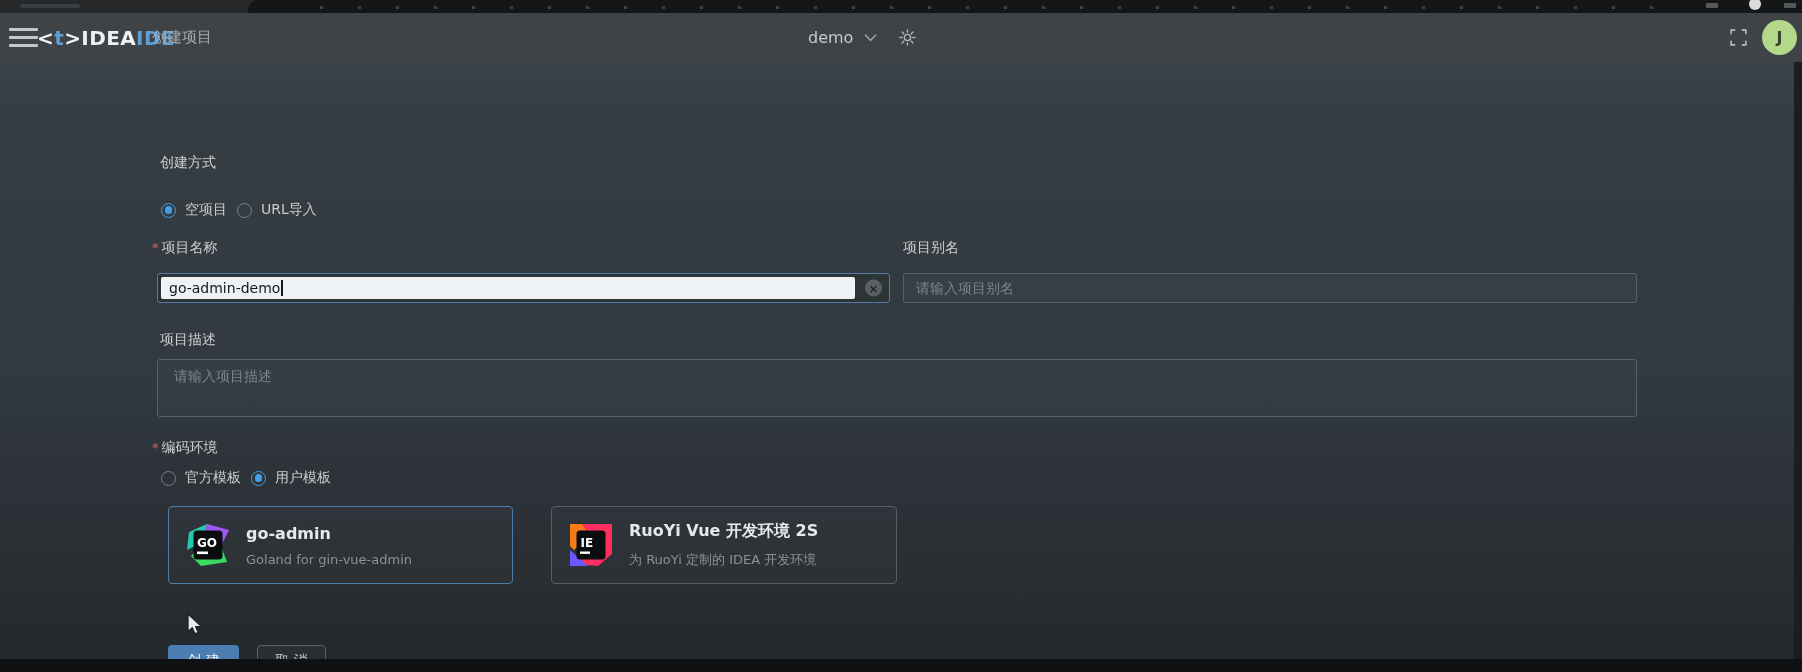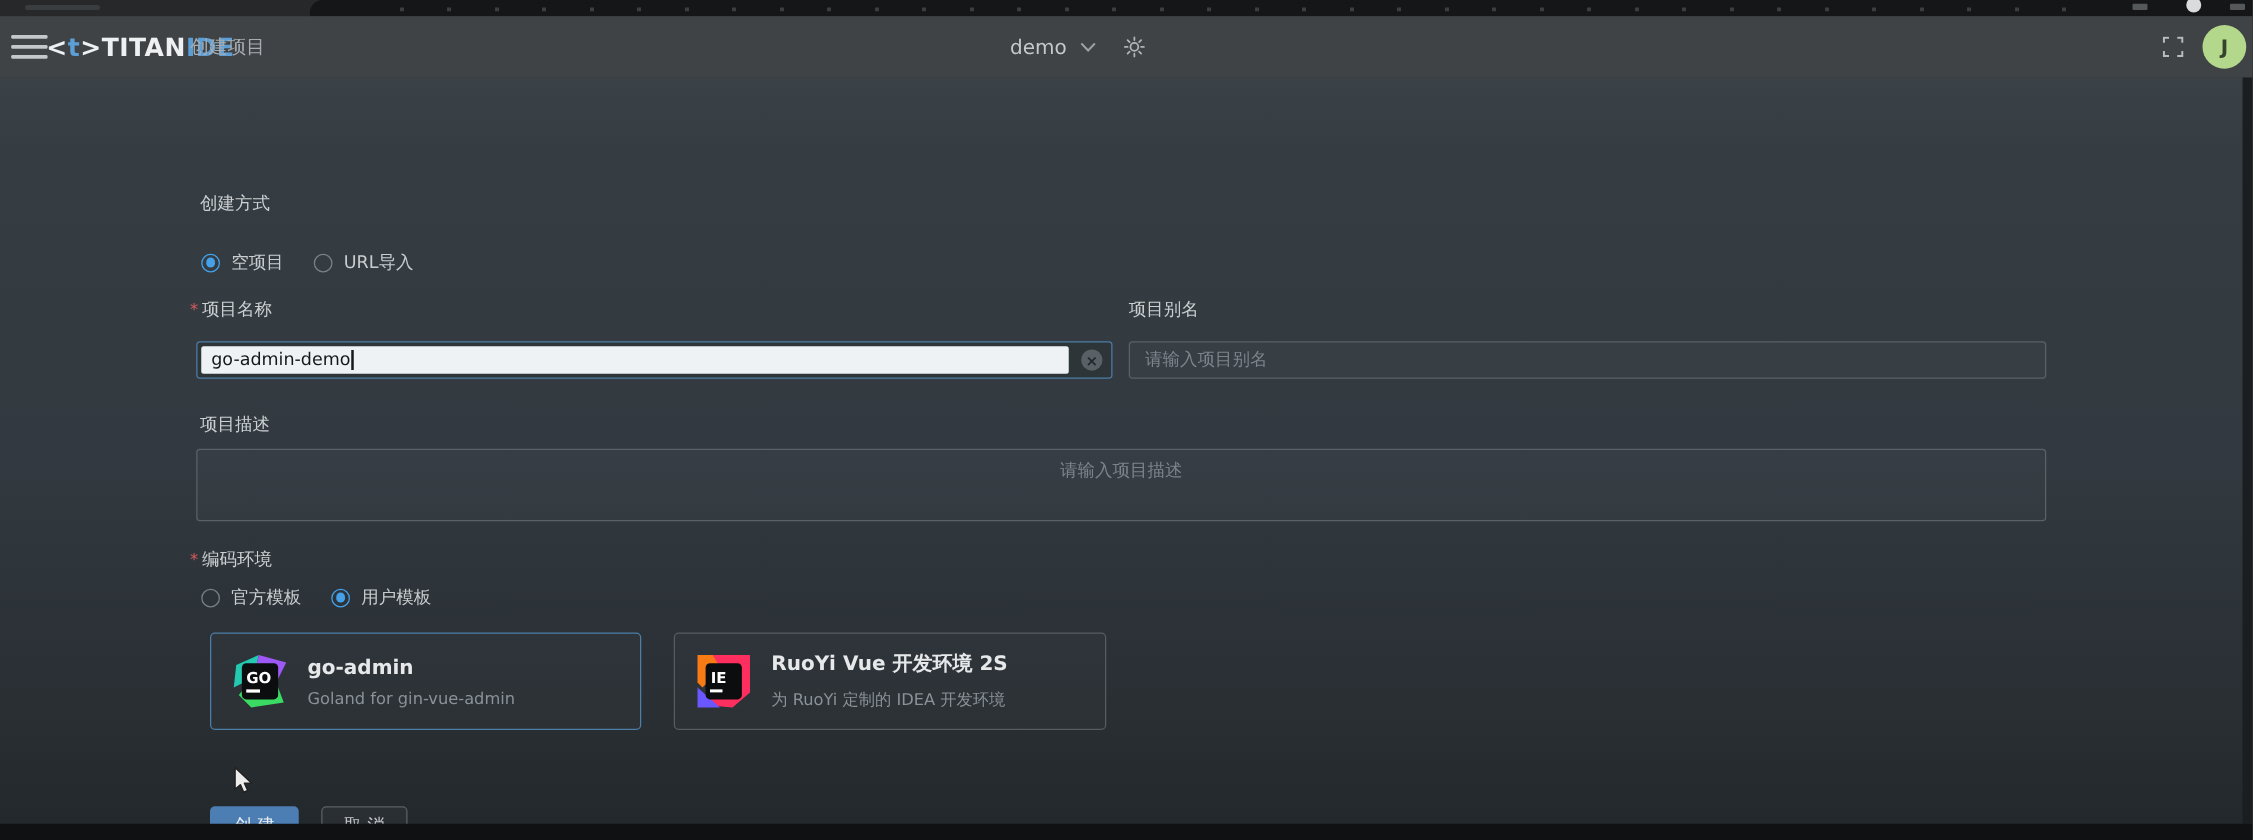--- a/index.html
+++ b/index.html
@@ -35,41 +35,41 @@
 
   
   .content { position:absolute; top:62px; left:0; width:1802px; height:610px;
     background:linear-gradient(180deg,#3a4247 0%,#353d42 10%,#323940 50%,#282e32 85%,#22272a 100%); }
   .bottom-strip { position:absolute; left:0; top:659px; width:1802px; height:13px; background:#0f1112; }
   .right-strip { position:absolute; right:0; top:62px; width:8px; height:597px; background:#1b1e20; }
 
   .flabel { position:absolute; font-size:14px; color:#ccd0d3; white-space:nowrap; }
   .req { color:#e05c5c; margin-right:3px; font-size:13px; }
 
-  .radio-row { position:absolute; display:flex; align-items:flex-start; gap:24px; }
+  .radio-row { position:absolute; display:flex; align-items:flex-start; gap:10px; }
   .radio-opt { display:flex; align-items:center; gap:9px; cursor:pointer; }
   .rc { width:15px; height:15px; border-radius:50%; border:1.4px solid #7a8187; position:relative; flex:none; }
   .rc.sel { border-color:#44a0e8; }
   .rc.sel::after { content:""; position:absolute; inset:2.6px; border-radius:50%; background:#44a0e8; }
   .radio-opt span.lbl { font-size:14px; color:#c9cdd0; }
 
   .tfield { background:rgba(255,255,255,0.025); border:1px solid #5b6267; border-radius:3px; color:#d3d7da; font-size:14px; font-family:"DejaVu Sans","Liberation Sans",sans-serif; }
   .tfield::placeholder { color:#7b848c; opacity:1; }
   #alias-input { position:absolute; left:903px; top:211px; width:734px; height:30px; padding:0 12px; outline:none; }
-  #desc-input { position:absolute; left:157px; top:297px; width:1480px; height:58px; padding:8px 16px; resize:none; outline:none;text-align:center; }
+  #desc-input { position:absolute; left:157px; top:297px; width:1480px; height:58px; padding:8px 16px; resize:none; outline:none; }
 
   
   .name-input { position:absolute; left:157px; top:211px; width:733px; height:30px; background:#2d3539; border:1px solid #4d7ca6; border-radius:3px; }
   .name-inner { position:absolute; left:3px; top:3px; bottom:3px; width:694px; background:#eef2f5; border-radius:2px; display:flex; align-items:center; padding-left:8px; }
   .name-text { font-size:14px; color:#15181a; }
   .caret { display:inline-block; width:1.5px; height:16px; background:#17191b; margin-left:1px; }
   .clear-btn { position:absolute; right:7px; top:50%; transform:translateY(-50%); width:17px; height:17px; border-radius:50%; background:#596066; color:#23282c; font-size:12px; font-weight:bold; display:flex; align-items:center; justify-content:center; cursor:pointer; line-height:1; }
 
   
-  .cards { position:absolute; left:168px; top:444px; display:flex; gap:26px; }
+  .cards { position:absolute; left:168px; top:444px; display:flex; gap:38px; }
   .card { width:346px; height:78px; border:1px solid #565c61; border-radius:4px; background:rgba(255,255,255,0.015); display:flex; align-items:center; gap:16px; padding:0 17px; cursor:pointer; }
   .card.sel { border-color:#4d7ea8; }
   .card .txt { display:flex; flex-direction:column; gap:9px; min-width:0;justify-content:center; }
   .card .name { font-size:16px; font-weight:600; color:#e6e8e9; white-space:nowrap; }
   .card .desc { font-size:13px; color:#8a9197; white-space:nowrap; overflow:hidden; text-overflow:ellipsis; max-width:255px; }
   .card .ic { flex:none; }
 
   .mgrid { width:44px; height:44px; background:#232629; border-radius:4px; display:grid; grid-template-columns:16px 16px; grid-template-rows:16px 16px; gap:3px; padding:4.5px; }
   .tile { border-radius:2px; position:relative; }
   .tile .sq { position:absolute; inset:4px; background:#17191b; }
@@ -104,21 +104,21 @@
 <div class="header">
   <div class="hamburger">
       <i></i>
       <i></i>
       <i></i>
     </div>
   <div class="logo">
     <span class="lt">&lt;</span>
       <span class="t">t</span>
       <span class="gt">&gt;</span>
-      <span class="titan">TITAN</span>
+      <span class="titan">IDEA</span>
       <span class="ide">IDE</span>
   </div>
   <div class="page-title">创建项目</div>
 
   <div class="ws-group">
     <span class="ws-name">demo</span>
     <svg width="13" height="8" viewBox="0 0 13 8">
         <path d="M1.5 1.2 L6.5 6.4 L11.5 1.2" stroke="#9aa0a4" stroke-width="1.6" fill="none" stroke-linecap="round"></path>
       </svg>
   </div>

